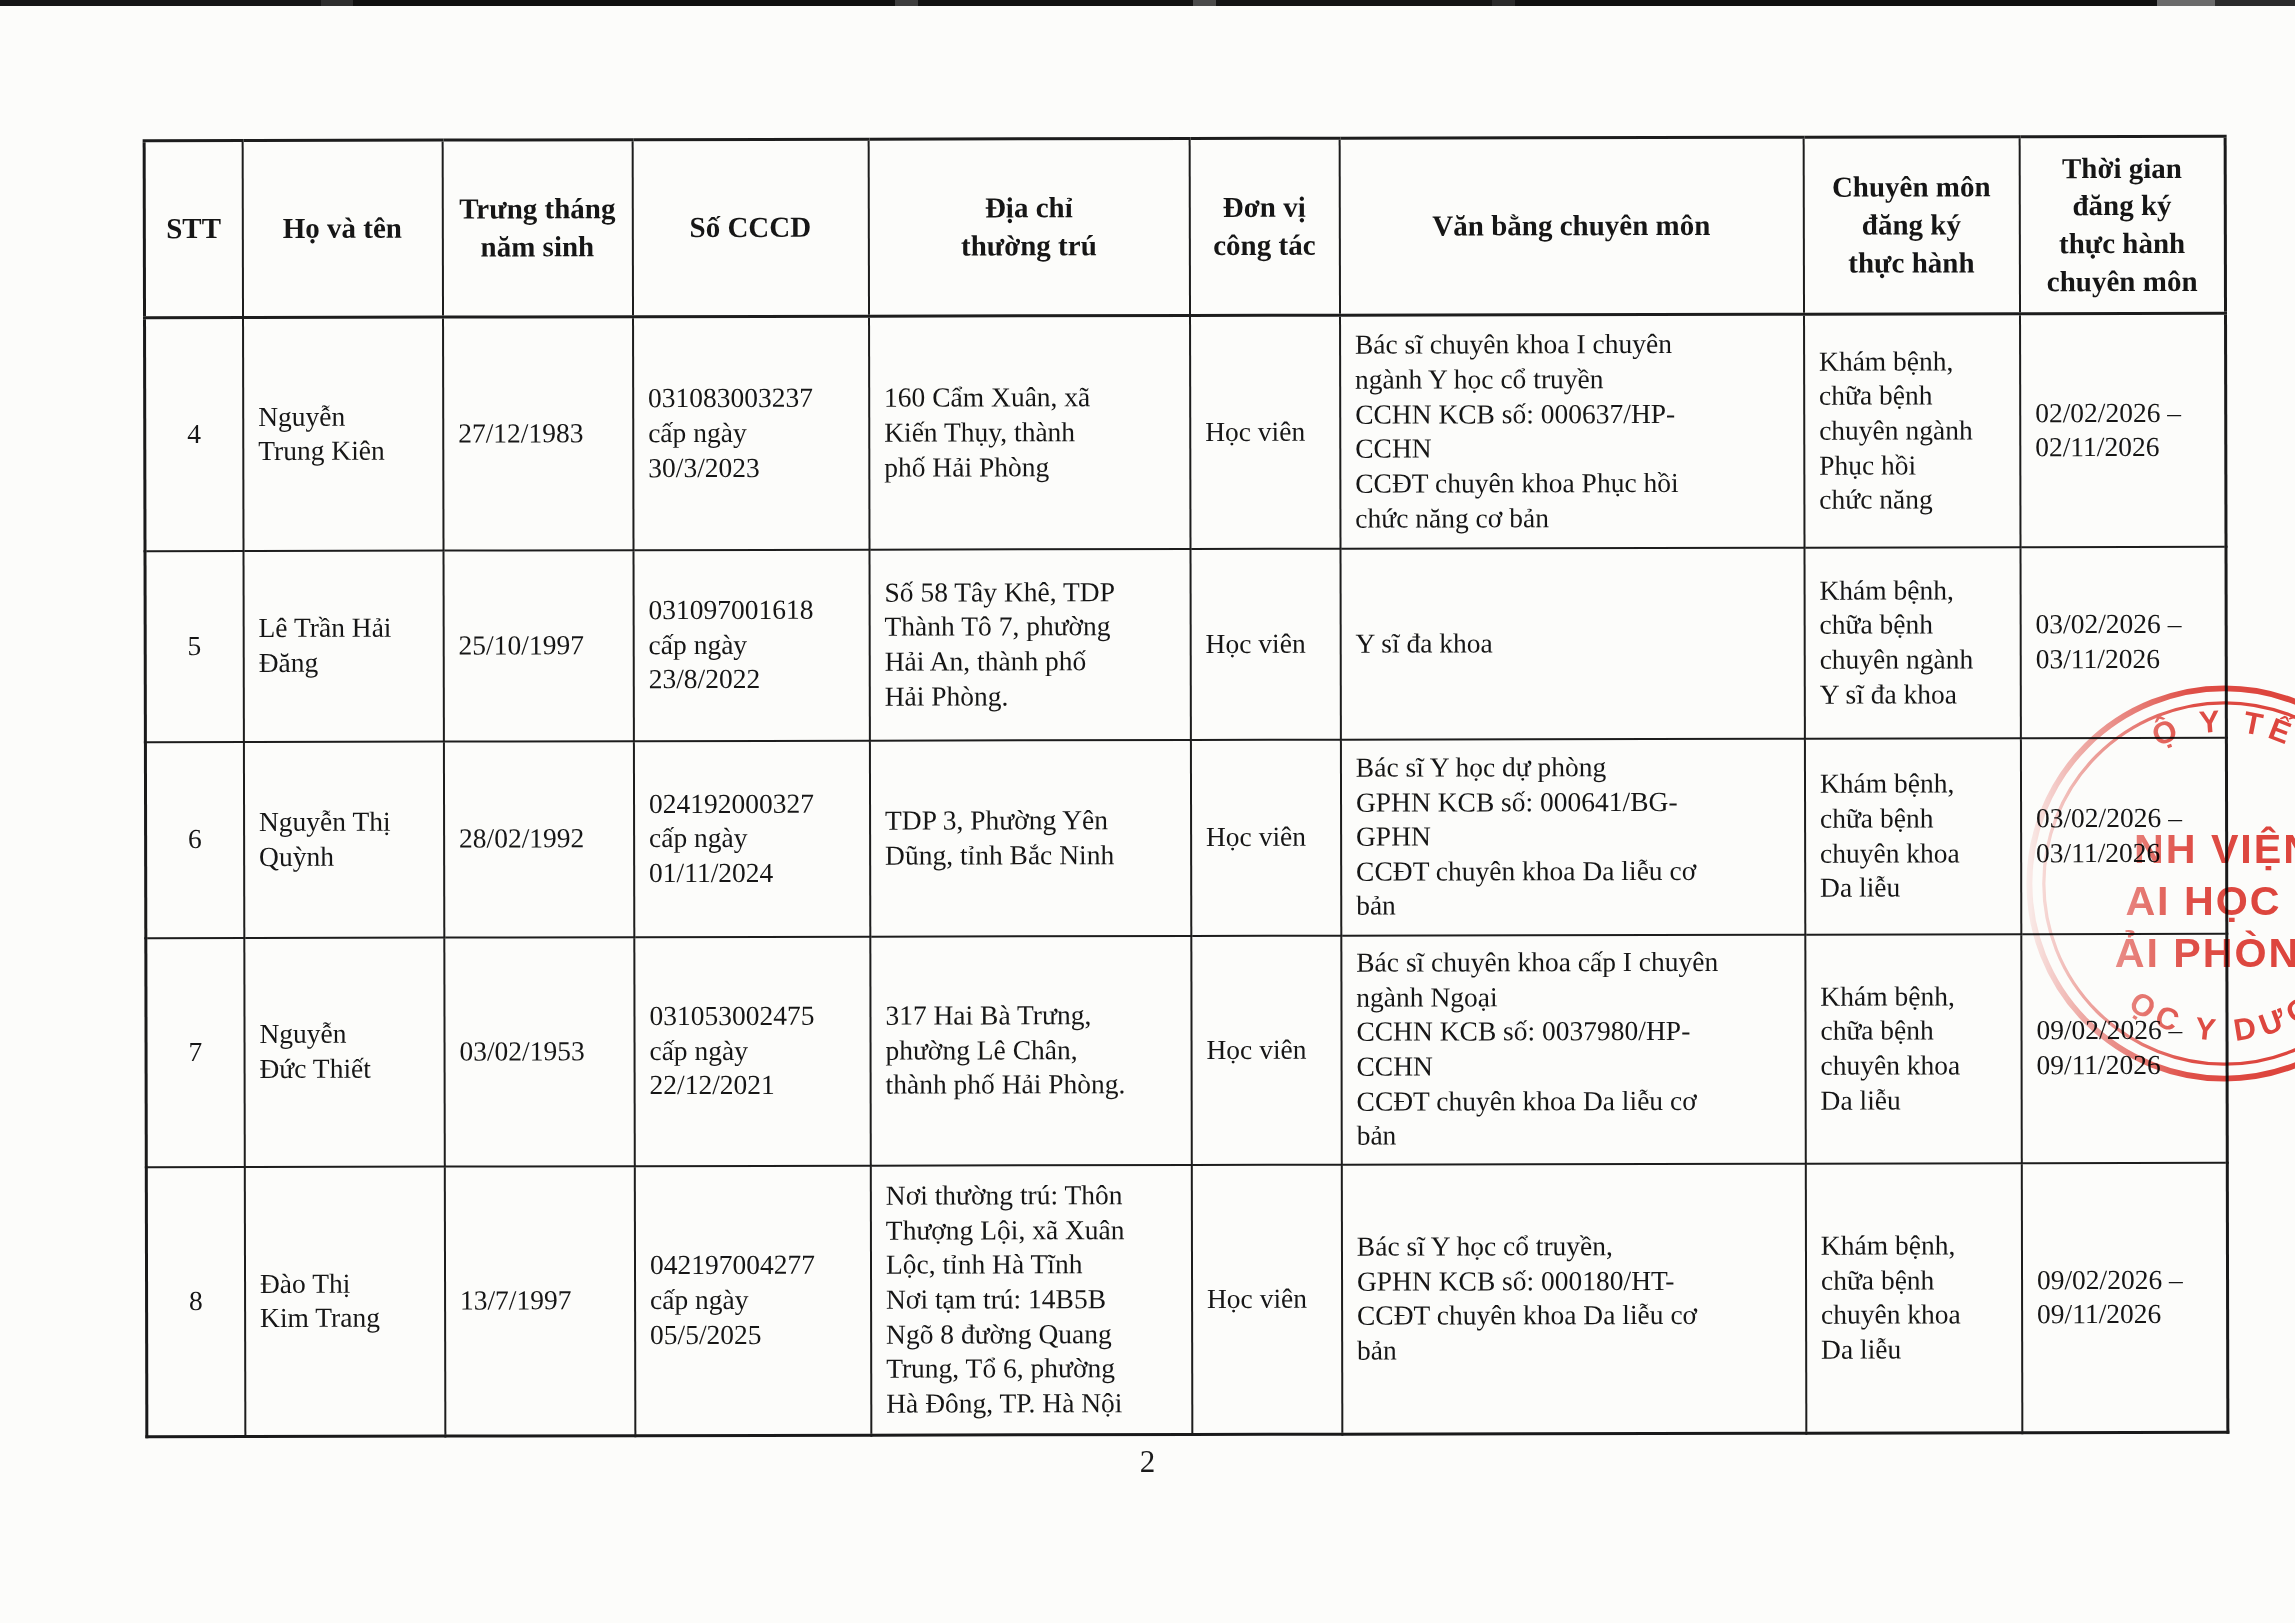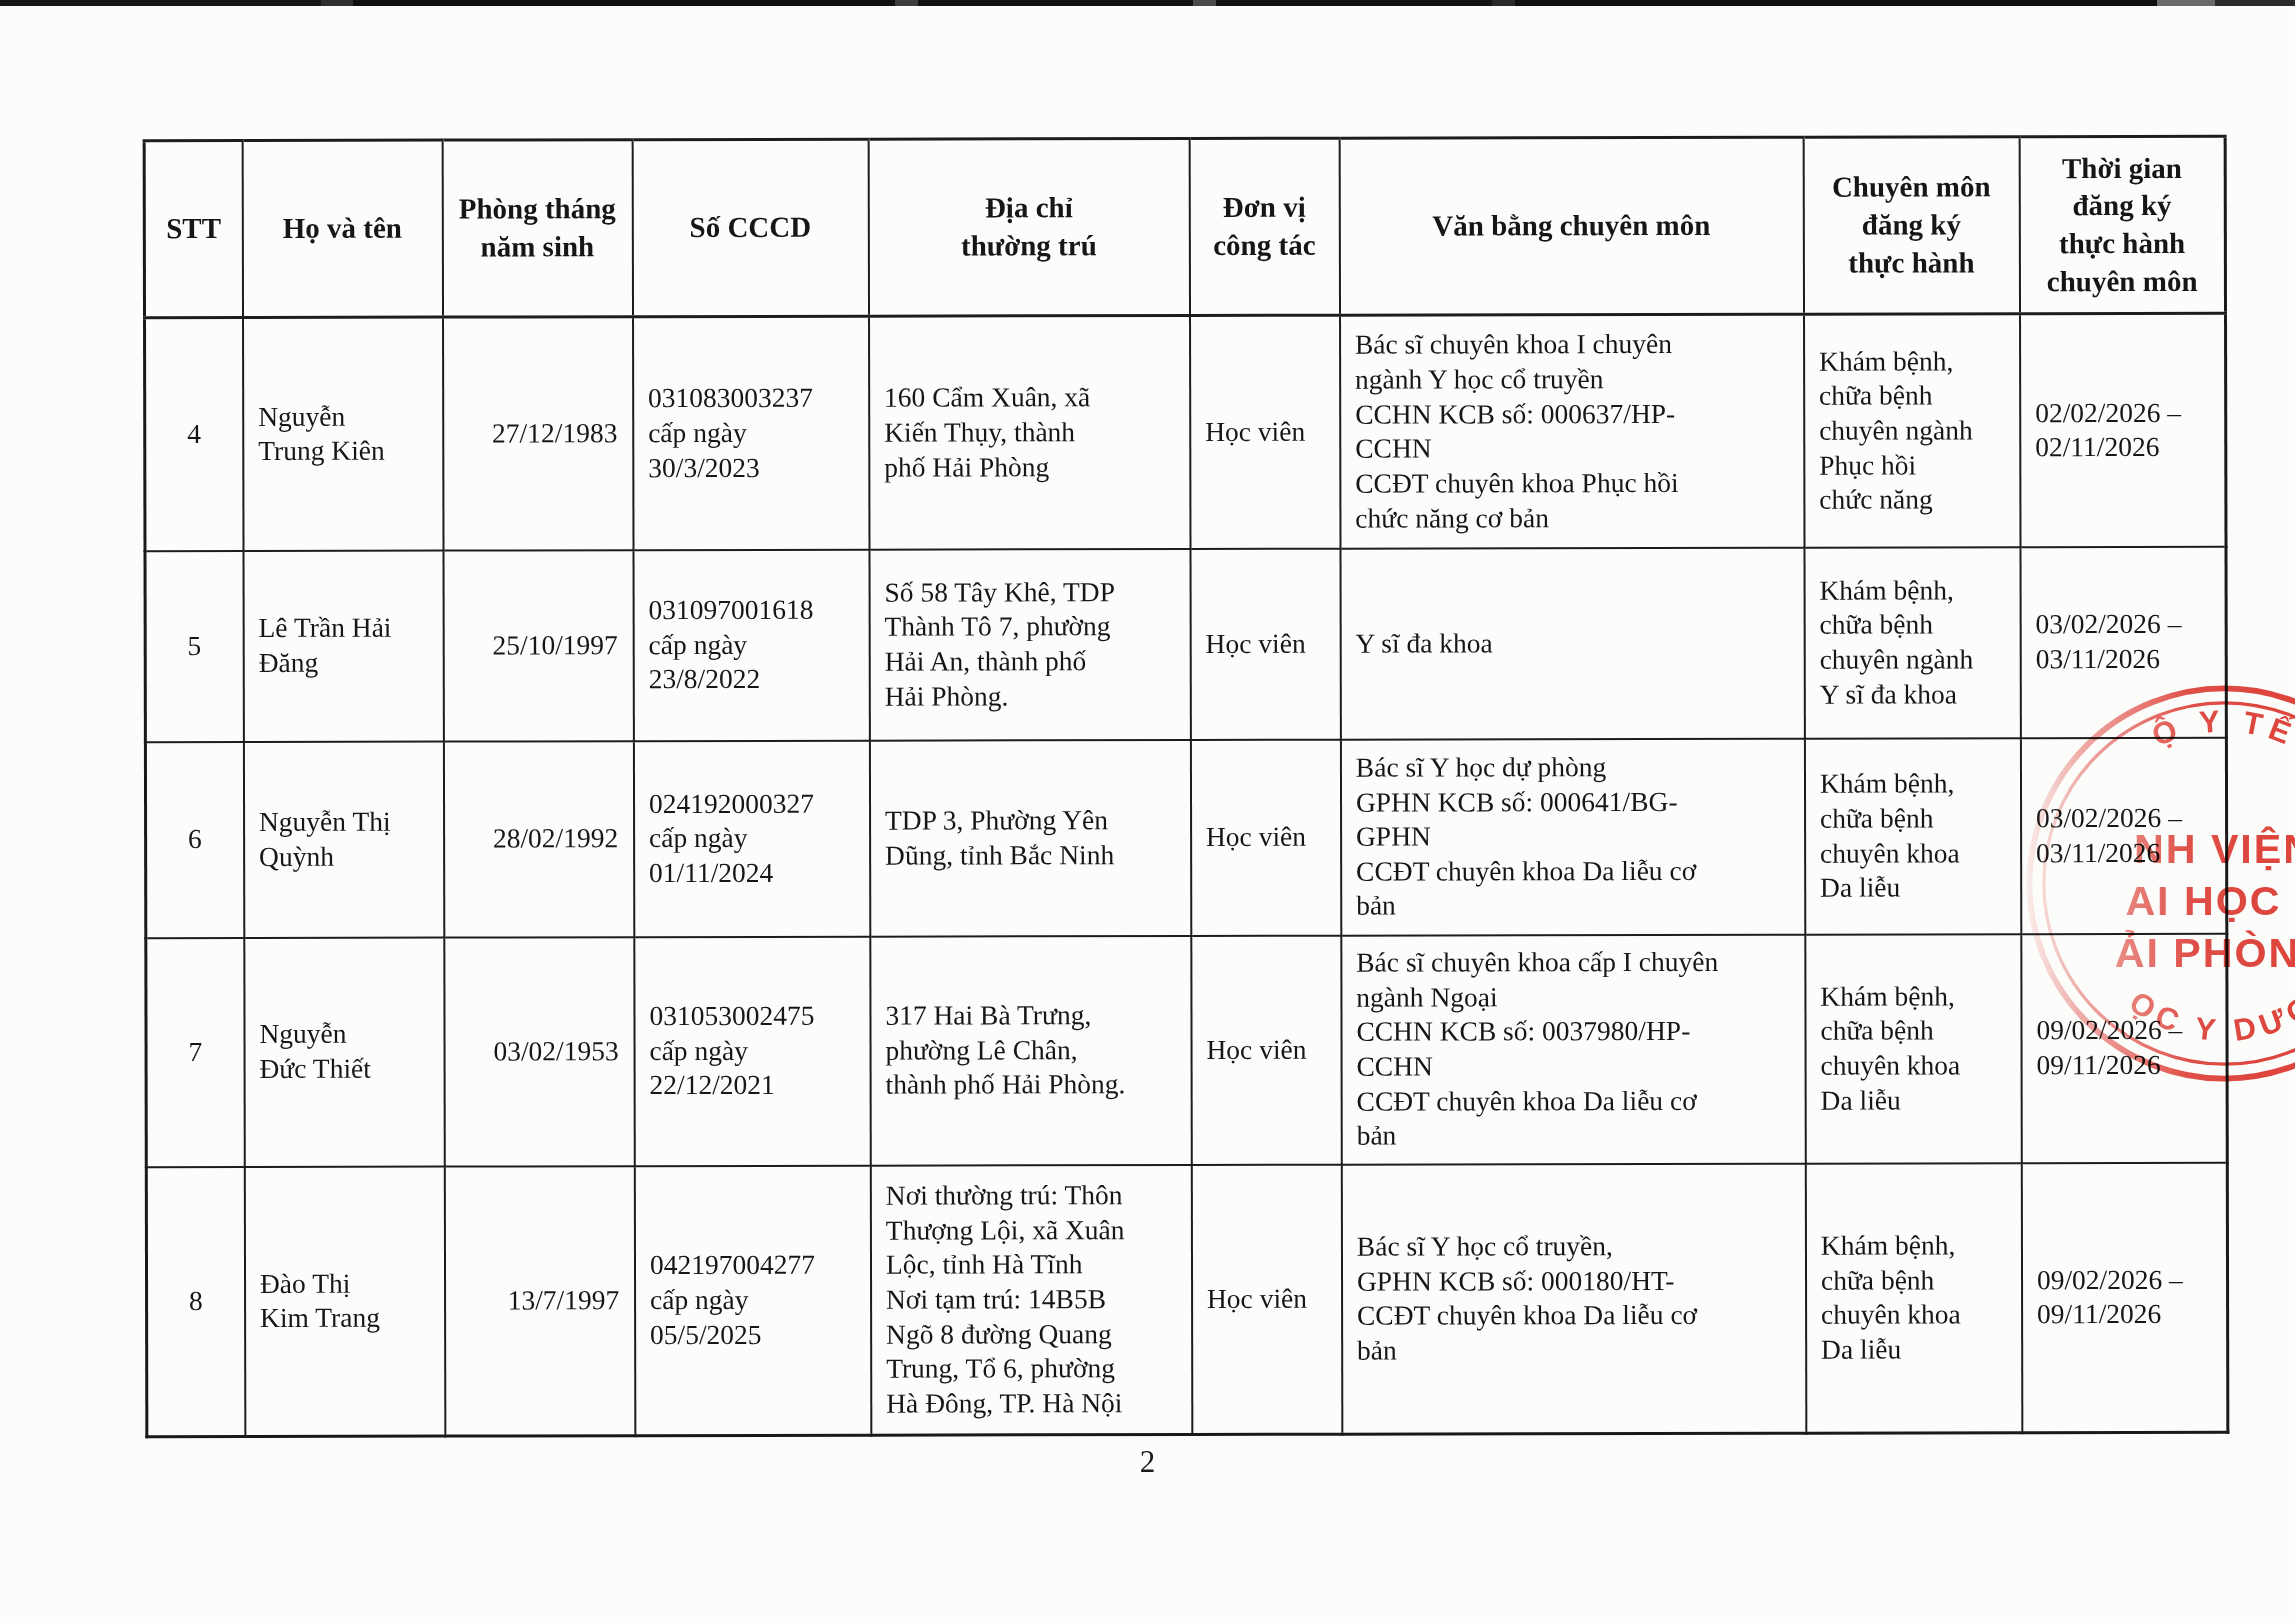--- a/index.html
+++ b/index.html
@@ -34,21 +34,21 @@
     color:#161616;
   }
   #roster th {
     font-weight:bold; text-align:center;
     font-size:29px; line-height:1.3; padding:7.9px 6.5px;
     border-top-width:3.9px;
   }
   #roster thead th { border-bottom-width:3.9px; }
   #roster table, #roster { border:3.3px solid #1a1a1a; }
   .c-stt  { text-align:center; }
-  .c-dob  { text-align:right; }
+  .c-dob  { text-align:left; }
   .c-unit { text-align:left; }
   .c-period { padding-left:17px; }
   
   #page-number {
     position:absolute; top:1444px; left:0; width:2295px;
     text-align:center; font-size:31px; color:#1a1a1a;
   }
   
   #stamp {
     position:absolute; left:2015px; top:674px; width:419px; height:419px;
@@ -81,21 +81,21 @@
         <col style="width:321px">
         <col style="width:150px">
       <col style="width:464px">
         <col style="width:216px">
         <col style="width:206px">
     </colgroup>
     <thead>
       <tr style="height:177px">
         <th>STT</th>
         <th>Họ và tên</th>
-        <th>Phòng tháng
+        <th>Trưng tháng
 năm sinh</th>
         <th>Số CCCD</th>
         <th>Địa chỉ
 thường trú</th>
         <th>Đơn vị
 công tác</th>
         <th>Văn bằng chuyên môn</th>
         <th>Chuyên môn
 đăng ký
 thực hành</th>

